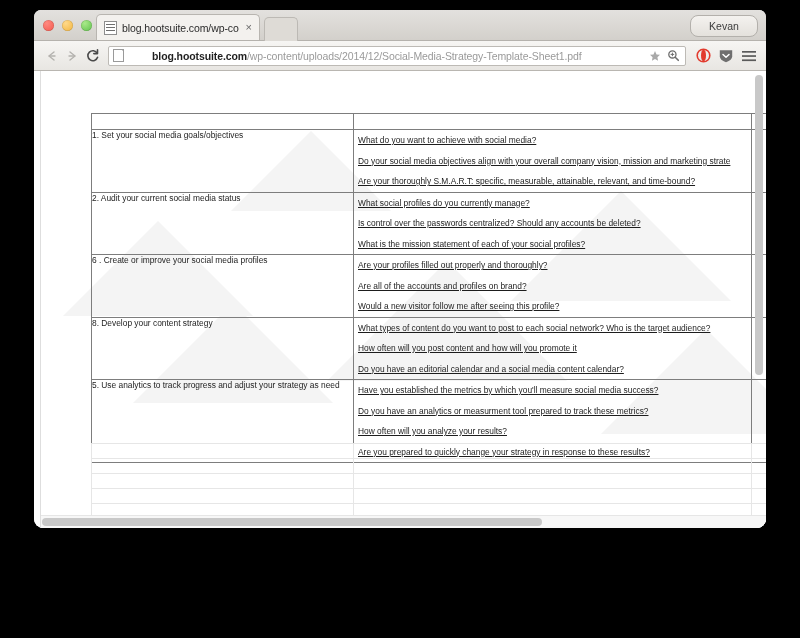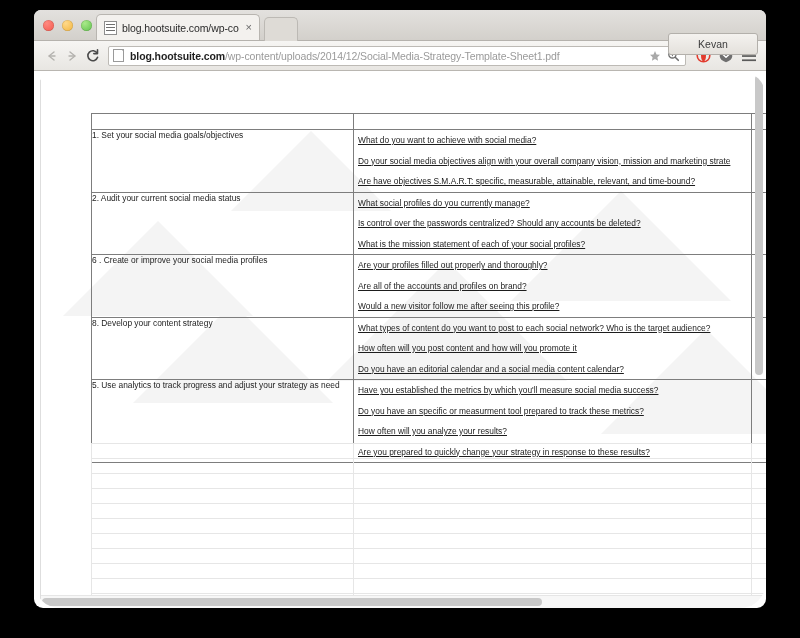--- a/index.html
+++ b/index.html
@@ -11,21 +11,21 @@
     overflow: hidden;
     font-family: "Liberation Sans", sans-serif;
   }
 
   
   #browser-window {
     position: absolute;
     left: 34px;
     top: 10px;
     width: 732px;
-    height: 598px;
+    height: 518px;
     background: #ffffff;
     border-radius: 7px 7px 9px 9px;
     box-shadow: 0 3px 14px rgba(0,0,0,0.55);
     overflow: hidden;
     display: flex;
     flex-direction: column;
   }
 
   
   #tab-strip {
@@ -107,30 +107,29 @@
     border: 1px solid #bcb9b4;
     border-bottom: none;
     border-radius: 5px 5px 0 0;
   }
   #user-chip {
     position: absolute;
     right: 8px;
     top: 5px;
     height: 20px;
     min-width: 48px;
-    padding: 0 20px;
+    padding: 0 9px;
     border: 1px solid #b3b0ab;
-    border-radius: 3px;
+    border-radius: 8px;
     background: linear-gradient(to bottom,#f4f2ef,#e4e1dc);
     font-size: 10.5px;
     color: #3c3c3c;
     display: flex;
     align-items: center;
     justify-content: center;
-    margin-top: 18px;
   }
 
   
   #toolbar {
     height: 30px;
     background: linear-gradient(to bottom,#f6f5f3 0%, #e8e6e2 100%);
     border-bottom: 1px solid #b9b6b1;
     display: flex;
     align-items: center;
     padding: 0 8px;
@@ -172,35 +171,34 @@
     border-top:3px solid #9a9a9a;
   }
   #url-text {
     font-size: 10.5px;
     color: #9a9a9a;
     white-space: nowrap;
     overflow: hidden;
     flex: 1 1 auto;
     letter-spacing: -0.1px;
   }
-  #url-text b { color: #1f1f1f; font-weight: bold; }
+  #url-text b { color: #1f1f1f; font-weight: bold; margin-left: 22px; }
 
   #omnibox-actions { display:flex; align-items:center; gap:2px; flex:0 0 auto; }
   .omni-icon { width:16px; height:16px; display:flex; align-items:center; justify-content:center; }
 
   #toolbar-right { display:flex; align-items:center; gap:5px; flex:0 0 auto; padding-left:2px;}
   .tb-icon { width:18px; height:18px; display:flex; align-items:center; justify-content:center; }
 
   
   #viewport {
     position: relative;
     flex: 1 1 auto;
     background: #ffffff;
     overflow: hidden;
-    border-radius: 26px;
   }
   #pdf-page {
     position: absolute;
     left: 6px;
     top: 0;
     right: 0;
     bottom: 0;
     background: #ffffff;
     border-left: 1px solid #dedede;
   }
@@ -424,21 +422,21 @@
             <th class="hdr hdr-x"></th>
           </tr>
         </thead>
         <tbody>
 
           <tr>
             <td class="step-cell">1. Set your social media goals/objectives</td>
             <td class="q-cell">
               <div class="q-line">What do you want to achieve with social media?</div>
               <div class="q-line">Do your social media objectives align with your overall company vision, mission and marketing strate</div>
-              <div class="q-line">Are have objectives S.M.A.R.T: specific, measurable, attainable, relevant, and time-bound?</div>
+              <div class="q-line">Are your thoroughly S.M.A.R.T: specific, measurable, attainable, relevant, and time-bound?</div>
             </td>
             <td class="x-cell"></td>
           </tr>
 
           <tr>
             <td class="step-cell">2. Audit your current social media status</td>
             <td class="q-cell">
               <div class="q-line">What social profiles do you currently manage?</div>
               <div class="q-line">Is control over the passwords centralized? Should any accounts be deleted?</div>
               <div class="q-line">What is the mission statement of each of your social profiles?</div>
@@ -463,21 +461,21 @@
               <div class="q-line">How often will you post content and how will you promote it</div>
               <div class="q-line">Do you have an editorial calendar and a social media content calendar?</div>
             </td>
             <td class="x-cell"></td>
           </tr>
 
           <tr>
             <td class="step-cell">5. Use analytics to track progress and adjust your strategy as need</td>
             <td class="q-cell">
               <div class="q-line">Have you established the metrics by which you'll measure social media success?</div>
-              <div class="q-line">Do you have an specific or measurment tool prepared to track these metrics?</div>
+              <div class="q-line">Do you have an analytics or measurment tool prepared to track these metrics?</div>
               <div class="q-line">How often will you analyze your results?</div>
               <div class="q-line">Are you prepared to quickly change your strategy in response to these results?</div>
             </td>
             <td class="x-cell"></td>
           </tr>
 
         </tbody>
       </table>
 
       <table id="filler-table">

